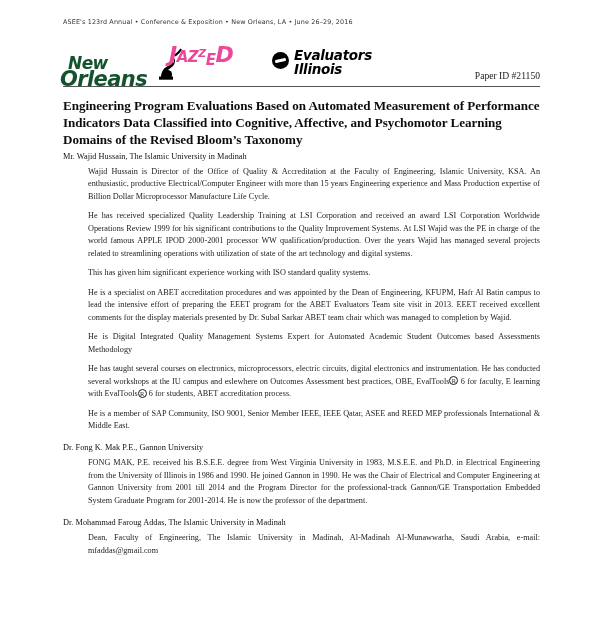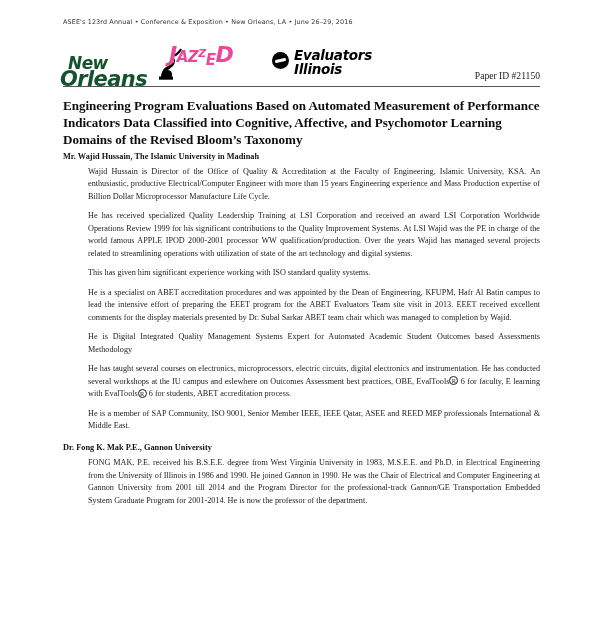--- a/index.html
+++ b/index.html
@@ -154,21 +154,21 @@
   
   .authors {
     position: absolute;
     left: 63px;
     top: 152px;
     width: 477px;
   }
   .author-block { margin-bottom: 0px; }
   .author-head {
     font-family: "Liberation Serif", serif;
-    font-weight: 700;
+    font-weight: 400;
     font-size: 8.3px;
     color: #111111;
     margin: 0 0 5px 0;
     letter-spacing: 0.02px;
   }
   .author-head.spaced { margin-top: 11px; }
   .bio {
     margin: 0 0 7px 25px;
     font-family: "Liberation Serif", serif;
     font-size: 8.2px;
@@ -238,15 +238,19 @@
         <p class="bio">This has given him significant experience working with ISO standard quality systems.</p>
         <p class="bio">He is a specialist on ABET accreditation procedures and was appointed by the Dean of Engineering, KFUPM, Hafr Al Batin campus to lead the intensive effort of preparing the EEET program for the ABET Evaluators Team site visit in 2013. EEET received excellent comments for the display materials presented by Dr. Subal Sarkar ABET team chair which was managed to completion by Wajid.</p>
         <p class="bio">He is Digital Integrated Quality Management Systems Expert for Automated Academic Student Outcomes based Assessments Methodology</p>
         <p class="bio">He has taught several courses on electronics, microprocessors, electric circuits, digital electronics and instrumentation.  He has conducted several workshops at the IU campus and eslewhere on Outcomes Assessment best practices, OBE, EvalTools<span class="reg">R</span> 6 for faculty, E learning with EvalTools<span class="reg">R</span> 6 for students, ABET accreditation process.</p>
         <p class="bio">He is a member of SAP Community, ISO 9001, Senior Member IEEE, IEEE Qatar, ASEE and REED MEP professionals International &amp; Middle East.</p>
       </div>
       <div class="author-block">
         <div class="author-head spaced">Dr. Fong K. Mak P.E., Gannon University</div>
         <p class="bio">FONG MAK, P.E. received his B.S.E.E. degree from West Virginia University in 1983, M.S.E.E. and Ph.D. in Electrical Engineering from the University of Illinois in 1986 and 1990. He joined Gannon in 1990.  He was the Chair of Electrical and Computer Engineering at Gannon University from 2001 till 2014 and the Program Director for the professional-track Gannon/GE Transportation Embedded System Graduate Program for 2001-2014. He is now the professor of the department.</p>
       </div>
+      <div class="author-block">
+        <div class="author-head spaced">Dr. Mohammad Faroug Addas, The Islamic University in Madinah</div>
+        <p class="bio">Dean, Faculty of Engineering, The Islamic University in Madinah, Al-Madinah Al-Munawwarha, Saudi Arabia, e-mail: mfaddas@gmail.com</p>
+      </div>
     </div>
 
 </div>
 
 </body></html>

